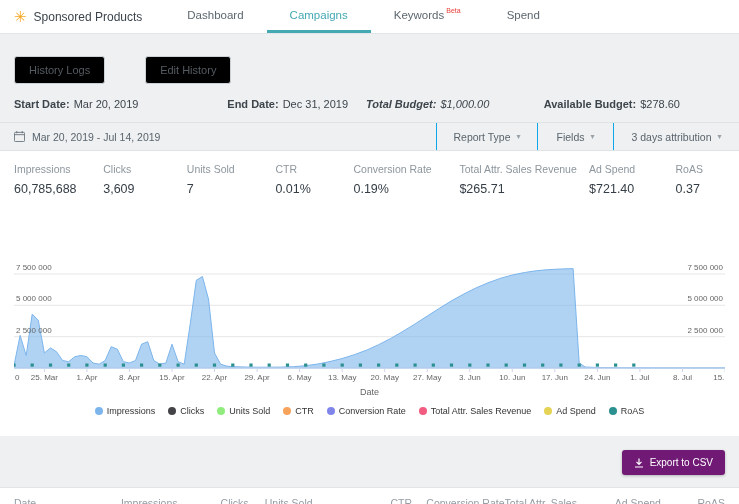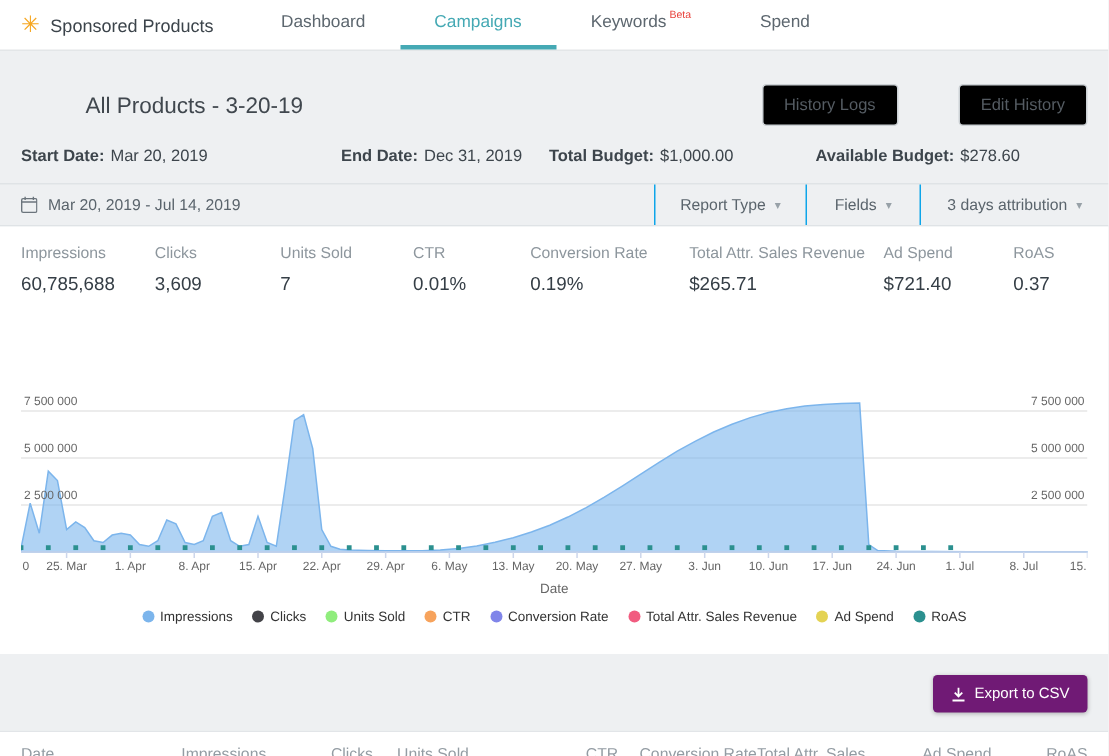--- a/index.html
+++ b/index.html
@@ -18,21 +18,21 @@
   
   .page{padding-top:8px;}
   .header-row{display:flex;align-items:center;padding:14px 14px 10px 14px;}
   .title{font-size:15px;color:#40474e;margin-left:43px;flex:1;}
   .btn{background:#000000;border:1px solid #ccd1d5;border-radius:3px;font-size:11px;color:#555c63;padding:7px 14px;cursor:pointer;}
   .btn + .btn{margin-left:40px;}
 
   .info-row{display:flex;padding:4px 14px 12px 14px;font-size:11px;color:#3d454c;}
   .info-item:nth-child(1){width:30%;}
   .info-item:nth-child(2){width:19.5%;}
-  .info-item:nth-child(3){width:25%;}
+  .info-item:nth-child(3){width:25%;font-style:italic;}
   .info-item:nth-child(4){width:25.5%;}
   .info-label{font-weight:bold;margin-right:4px;}
 
   
   .toolbar{height:27px;border-top:1px solid #dfe3e6;border-bottom:1px solid #dfe3e6;display:flex;align-items:stretch;font-size:10.5px;color:#5a646c;}
   .toolbar-date{flex:1;display:flex;align-items:center;gap:7px;padding-left:14px;cursor:pointer;}
   .toolbar-dd{display:flex;align-items:center;justify-content:center;gap:6px;border-left:1px solid #0ea5e9;cursor:pointer;}
   .dd-report{width:100px;}
   .dd-fields{width:75px;}
   .dd-attr{width:125px;}
@@ -104,21 +104,20 @@
         </div>
       <div class="tab">
           <span>Spend</span>
         </div>
     </div>
   </div>
 
   <div class="page">
 
     <div class="header-row">
-      <div class="title">All Products - 3-20-19</div>
       <button class="btn">History Logs</button>
       <button class="btn">Edit History</button>
     </div>
 
     <div class="info-row">
       <div class="info-item"><span class="info-label">Start Date:</span><span>Mar 20, 2019</span></div>
       <div class="info-item"><span class="info-label">End Date:</span><span>Dec 31, 2019</span></div>
       <div class="info-item"><span class="info-label">Total Budget:</span><span>$1,000.00</span></div>
       <div class="info-item"><span class="info-label">Available Budget:</span><span>$278.60</span></div>
     </div>

